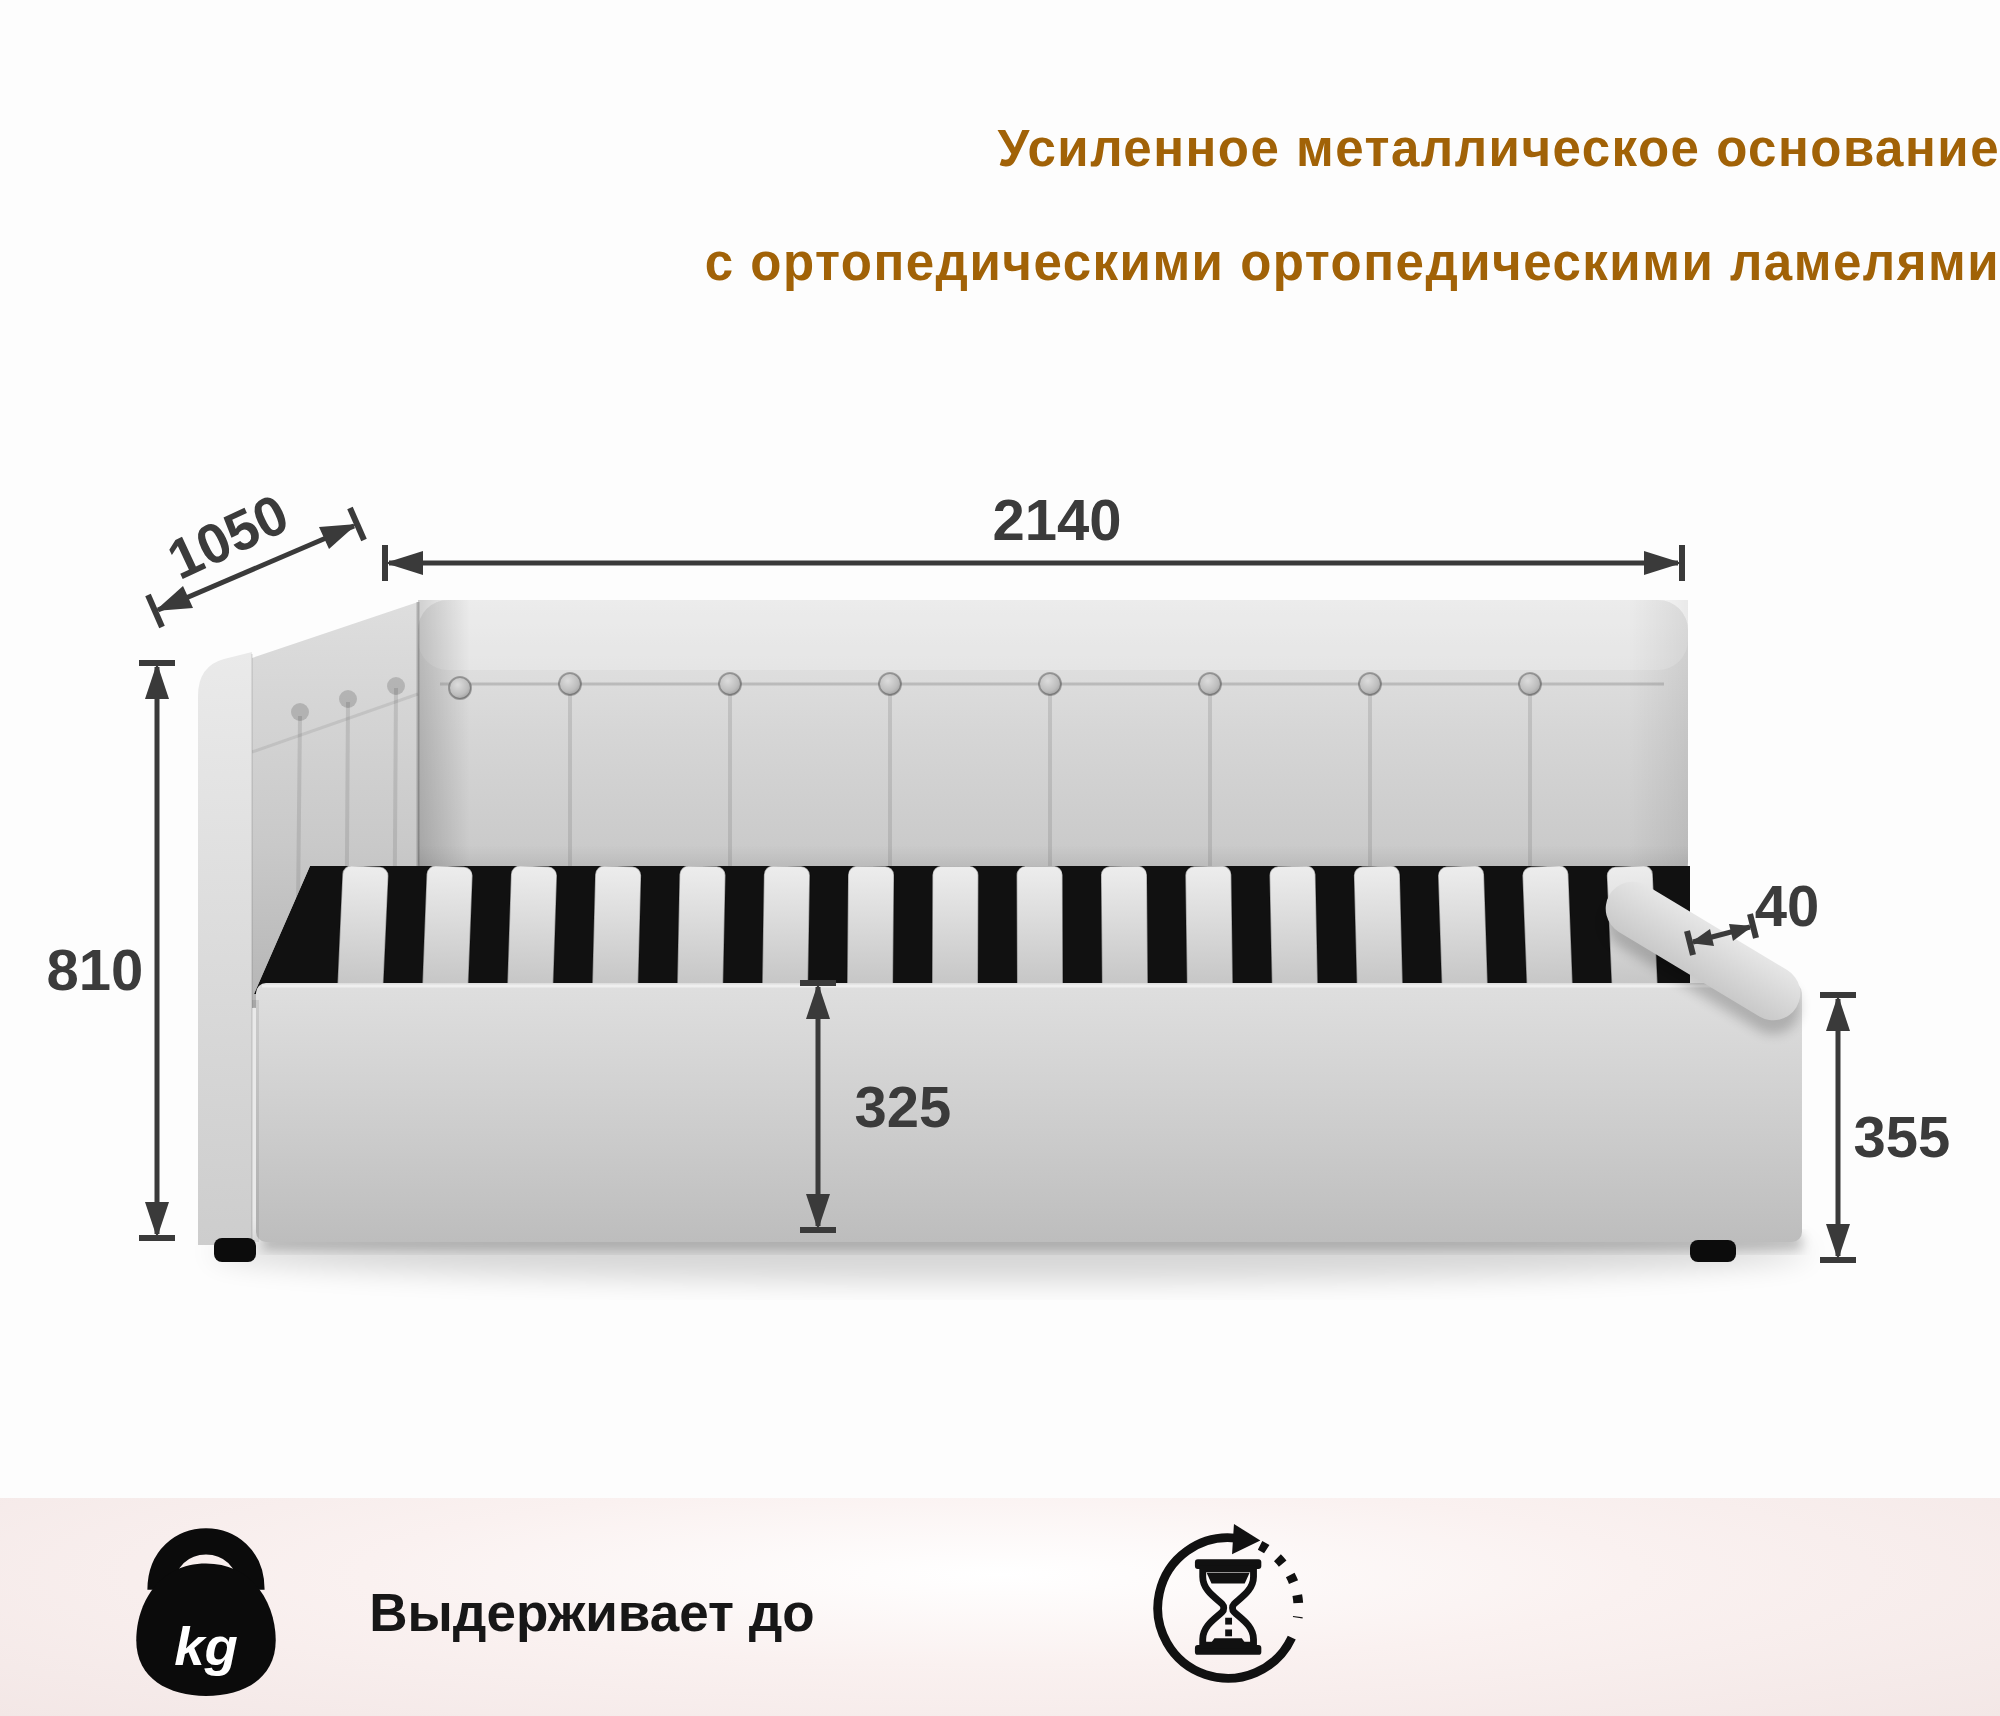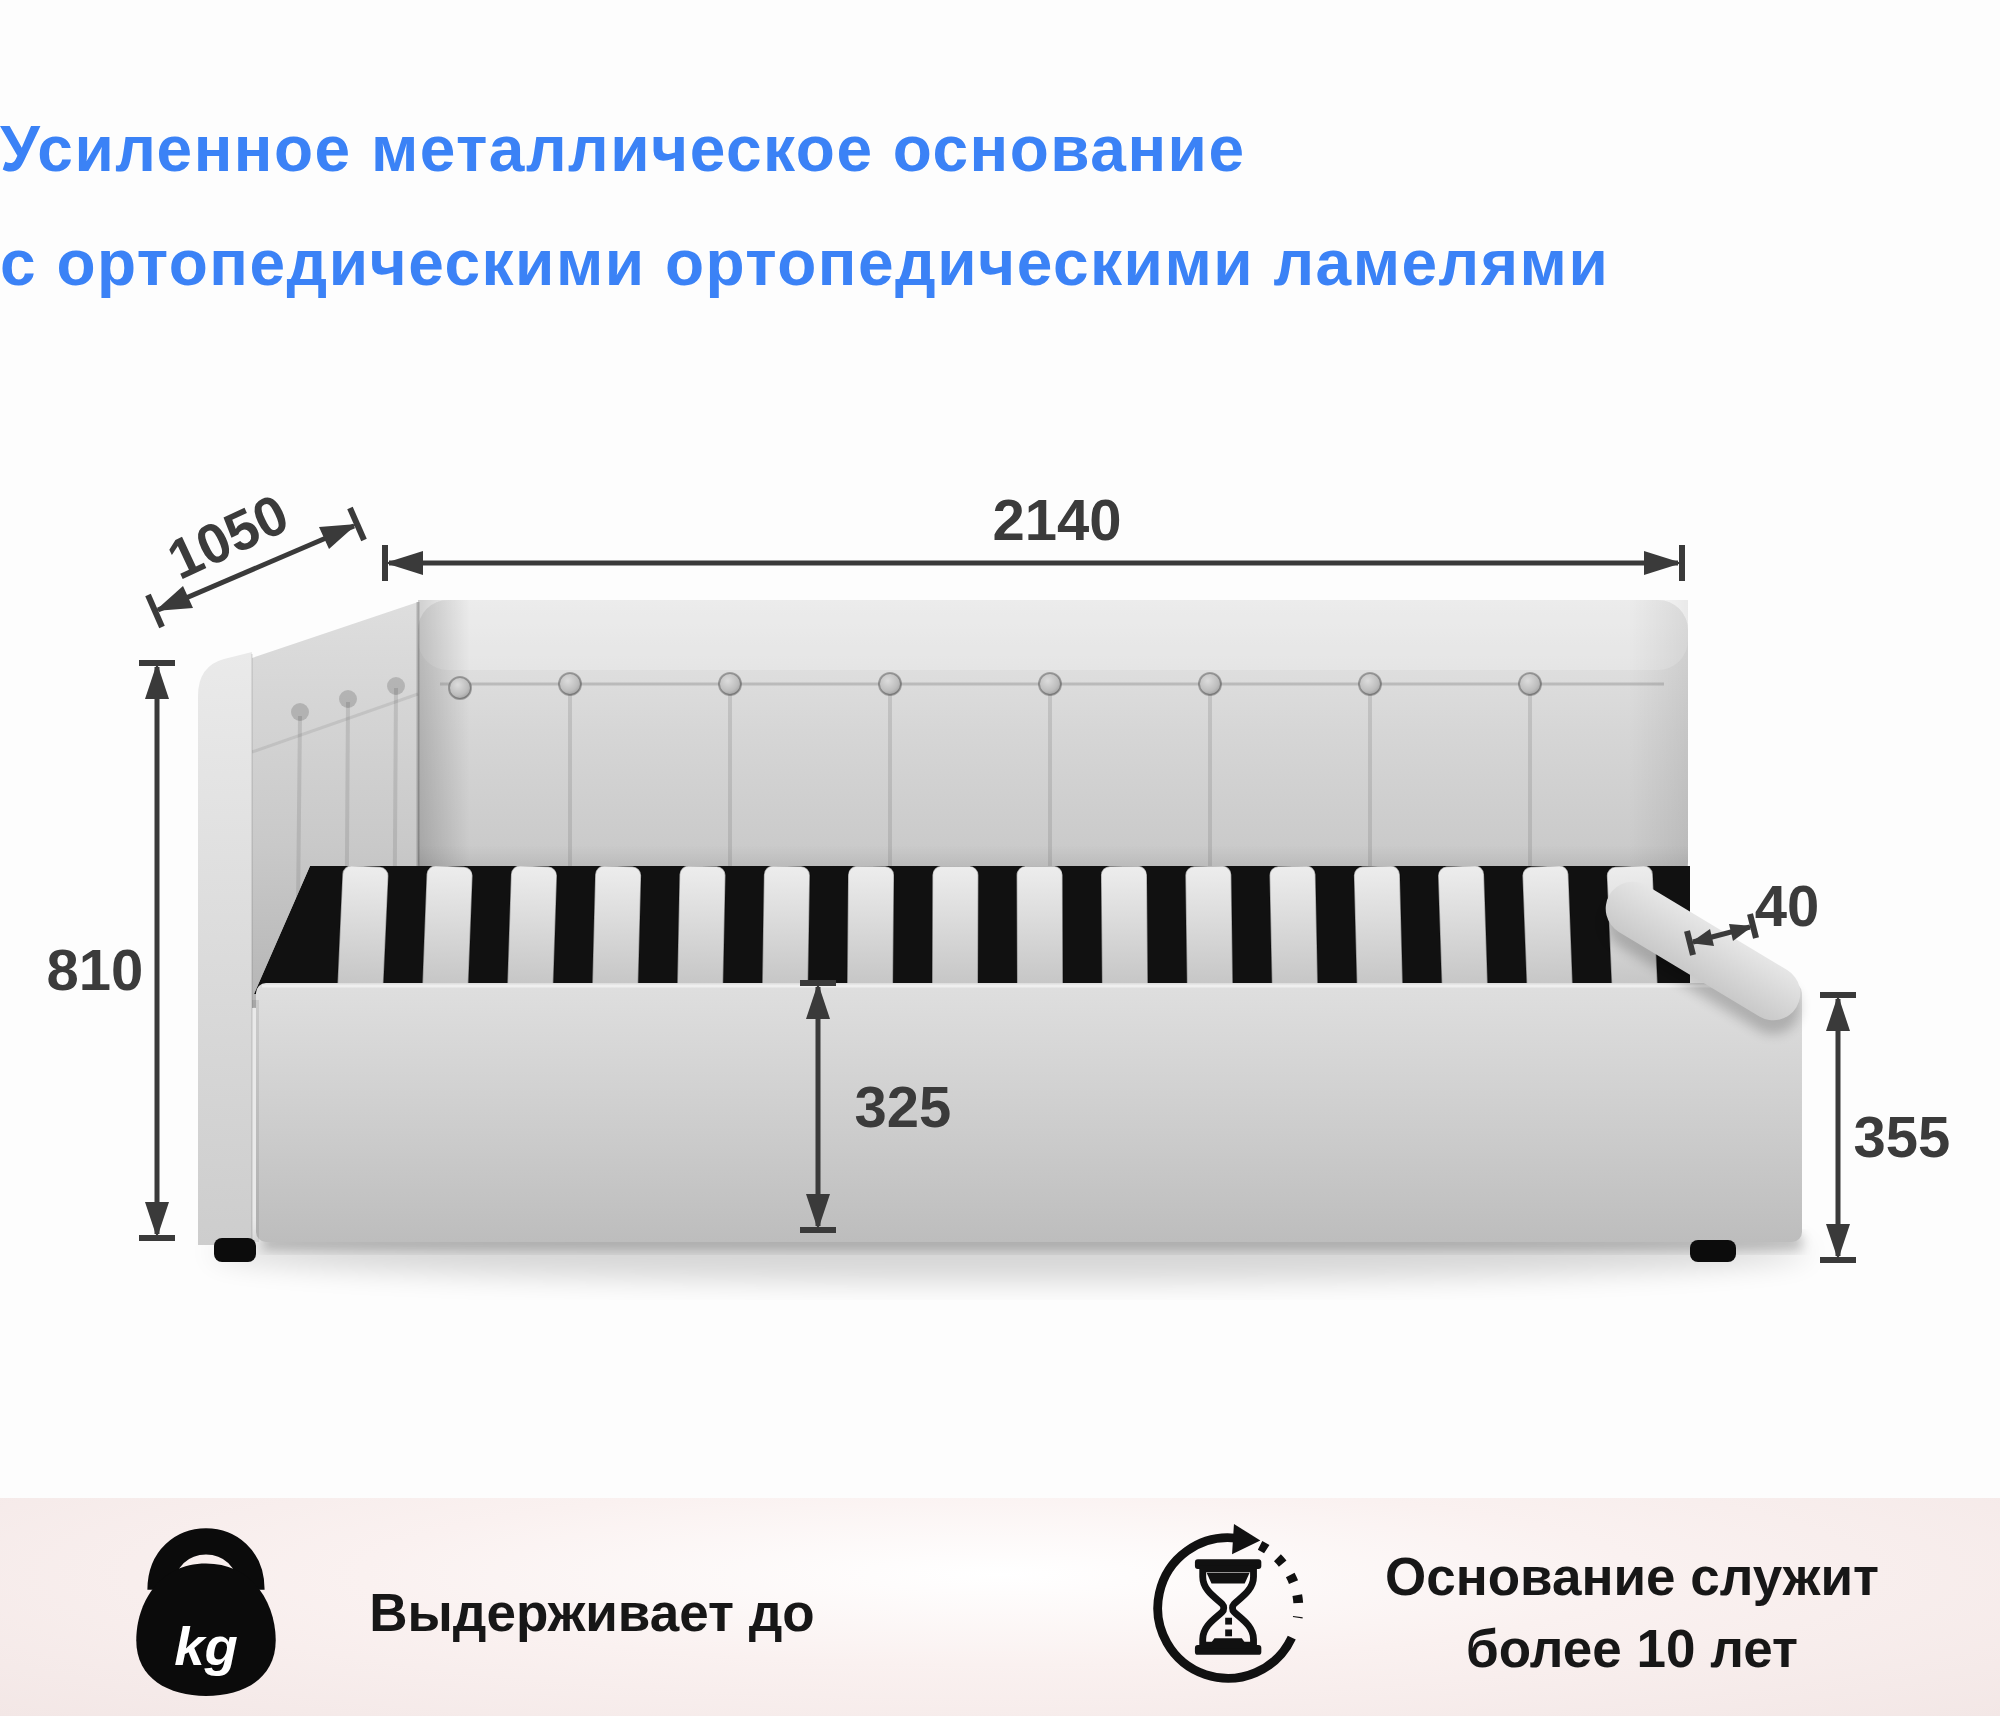--- a/index.html
+++ b/index.html
@@ -4,21 +4,21 @@
 <style>
   html,body{margin:0;padding:0;background:#ffffff;}
   .canvas{
     position:relative;width:2000px;height:1716px;overflow:hidden;
     background:#fdfdfd;
     font-family:"Liberation Sans",sans-serif;
   }
   
   .title-block{
     position:absolute;left:0;top:92px;width:100%;
-    text-align:left;font-weight:700;font-size:64px;color:#3b82f6;
+    text-align:right;font-weight:700;font-size:51px;color:#a16207;
     letter-spacing:1.5px;
   }
   .title-line{height:114px;line-height:114px;white-space:nowrap;}
   
   .bed-svg{position:absolute;left:0;top:0;width:2000px;height:1716px;}
   
   .dim-label{
     position:absolute;font-weight:700;font-size:58px;color:#3b3b3b;
     transform:translate(-50%,-50%);white-space:nowrap;line-height:1;
   }
@@ -278,19 +278,15 @@
       <g>
         <rect x="46" y="36" width="68" height="10" rx="3" fill="#111111"></rect>
         <rect x="46" y="124" width="68" height="10" rx="3" fill="#111111"></rect>
         <path d="M54 46 H106 V54 C106 68 92 76 86 82 C84 84 84 88 86 90 C92 96 106 104 106 118 V124 H54 V118 C54 104 68 96 74 90 C76 88 76 84 74 82 C68 76 54 68 54 54 Z" fill="none" stroke="#111111" stroke-width="7"></path>
         <polygon points="58,50 102,50 97,61 63,61" fill="#111111"></polygon>
         <polygon points="66,117 94,117 99,124 61,124" fill="#111111"></polygon>
         <rect x="77" y="96" width="7" height="7" fill="#111111"></rect>
         <rect x="77" y="108" width="7" height="7" fill="#111111"></rect>
       </g>
     </svg>
-    <div class="feature-text">
-      <div>Основание служит</div>
-      <div>более 10 лет</div>
-    </div>
   </div>
 
 </div>
 
 </body></html>

